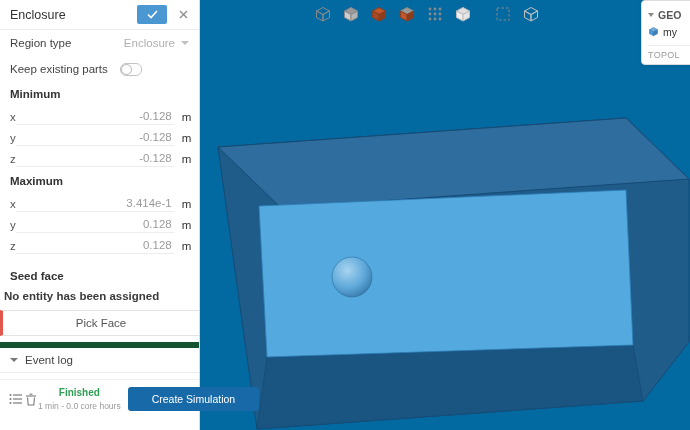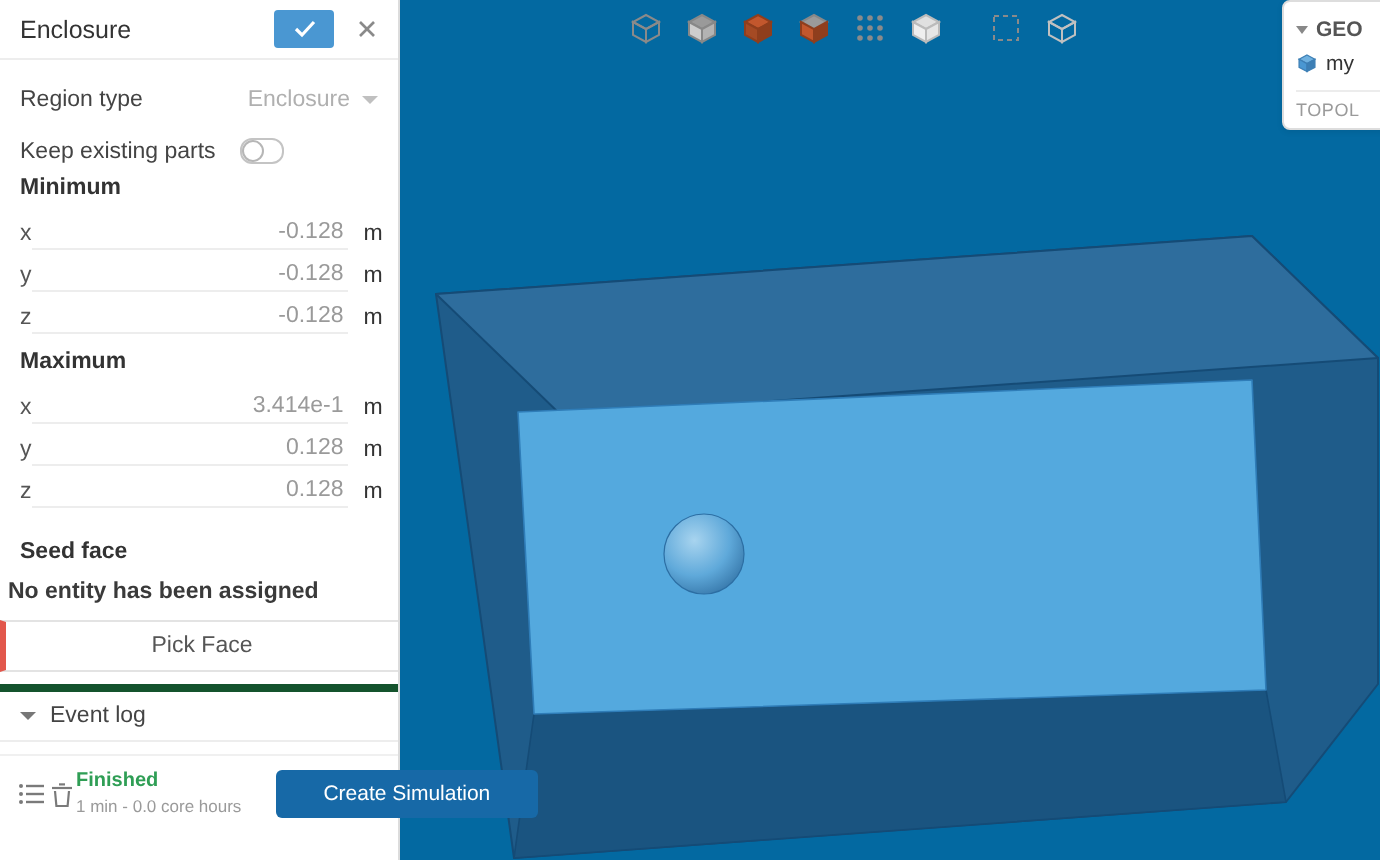--- a/index.html
+++ b/index.html
@@ -19,21 +19,21 @@
   
   .left-panel{position:absolute;left:0;top:0;width:200px;height:430px;background:#fff;
               border-right:1px solid #dcdcdc;z-index:5;box-sizing:border-box;}
   .panel-header{display:flex;align-items:center;height:29px;padding:0 8px 0 10px;
                 border-bottom:1px solid #ededed;}
   .panel-title{font-size:12.5px;color:#333;flex:1;}
   .confirm-btn{width:30px;height:19px;border:none;border-radius:2px;background:#4a97d2;
                display:flex;align-items:center;justify-content:center;cursor:pointer;margin-right:8px;}
   .close-btn{width:16px;height:16px;border:none;background:transparent;padding:0;cursor:pointer;
              display:flex;align-items:center;justify-content:center;}
-  .prow{display:flex;align-items:flex-end;justify-content:space-between;padding:0 10px;height:26px;}
+  .prow{display:flex;align-items:center;justify-content:space-between;padding:0 10px;height:26px;}
   .prow-label{color:#444;}
   .select-like{display:flex;align-items:center;gap:6px;color:#b0b0b0;cursor:pointer;}
   .dd-caret{width:0;height:0;border-left:4px solid transparent;border-right:4px solid transparent;
             border-top:4px solid #c0c0c0;}
   .toggle{width:20px;height:11px;border:1px solid #c4c4c4;border-radius:6px;background:#fff;
           position:relative;cursor:pointer;margin-left:12px;margin-right:auto;}
   .toggle .knob{position:absolute;left:0;top:0;width:9px;height:9px;border:1px solid #b6b6b6;
                 border-radius:50%;background:#fff;}
   .section-h{padding:0 10px;height:24px;display:flex;align-items:center;font-weight:bold;
              font-size:11.5px;color:#333;}
@@ -42,28 +42,28 @@
   .axis-input{flex:1;text-align:right;color:#9a9a9a;border:none;border-bottom:1px solid #ededed;
               font-size:11.5px;font-family:"Liberation Sans",sans-serif;height:16px;background:transparent;
               outline:none;padding:0 2px;}
   .unit{width:14px;margin-left:8px;color:#333;}
   .empty-note{padding:2px 10px 8px 4px;color:#3a3a3a;font-weight:600;}
   .pick-face{display:block;width:100%;height:26px;background:#fff;color:#555;
              border:none;border-top:1px solid #e3e3e3;border-bottom:1px solid #e3e3e3;
              border-left:3px solid #e2574c;font-size:11.5px;cursor:pointer;
              font-family:"Liberation Sans",sans-serif;}
   .event-row{display:flex;align-items:center;gap:7px;height:24px;padding:0 10px;margin-top:6px;
-             border-top:4px solid #14532d;border-bottom:1px solid #ededed;cursor:pointer;}
+             border-top:6px solid #14532d;border-bottom:1px solid #ededed;cursor:pointer;}
   .ev-caret{width:0;height:0;border-left:4px solid transparent;border-right:4px solid transparent;
             border-top:4px solid #777;}
   .ev-label{color:#444;}
   .footer-bar{display:flex;align-items:center;padding:6px 8px 0 8px;margin-top:6px;}
   .icon-btn{width:22px;height:22px;border:1px solid transparent;background:transparent;border-radius:3px;
             display:flex;align-items:center;justify-content:center;padding:0;cursor:pointer;}
-  .status-block{margin-left:auto;text-align:left;margin-right:17px;line-height:1.15;}
+  .status-block{margin-left:auto;text-align:center;margin-right:7px;line-height:1.15;}
   .status-finished{color:#2f9e55;font-size:10px;font-weight:600;}
   .status-meta{color:#9a9a9a;font-size:8.5px;white-space:nowrap;}
   .create-btn{background:#1769a7;color:#fff;border:none;border-radius:3px;font-size:10.5px;
               padding:6px 24px;cursor:pointer;font-family:"Liberation Sans",sans-serif;white-space:nowrap;}
 
   
   .right-card{position:absolute;top:0;right:-26px;width:62px;background:#fff;border:1px solid #ddd;
               border-radius:4px;box-shadow:0 1px 3px rgba(0,0,0,.08);padding:5px 5px 4px 6px;z-index:5;}
   .tree-row{display:flex;align-items:center;gap:4px;height:17px;cursor:pointer;}
   .tree-caret{width:0;height:0;border-left:3.5px solid transparent;border-right:3.5px solid transparent;

